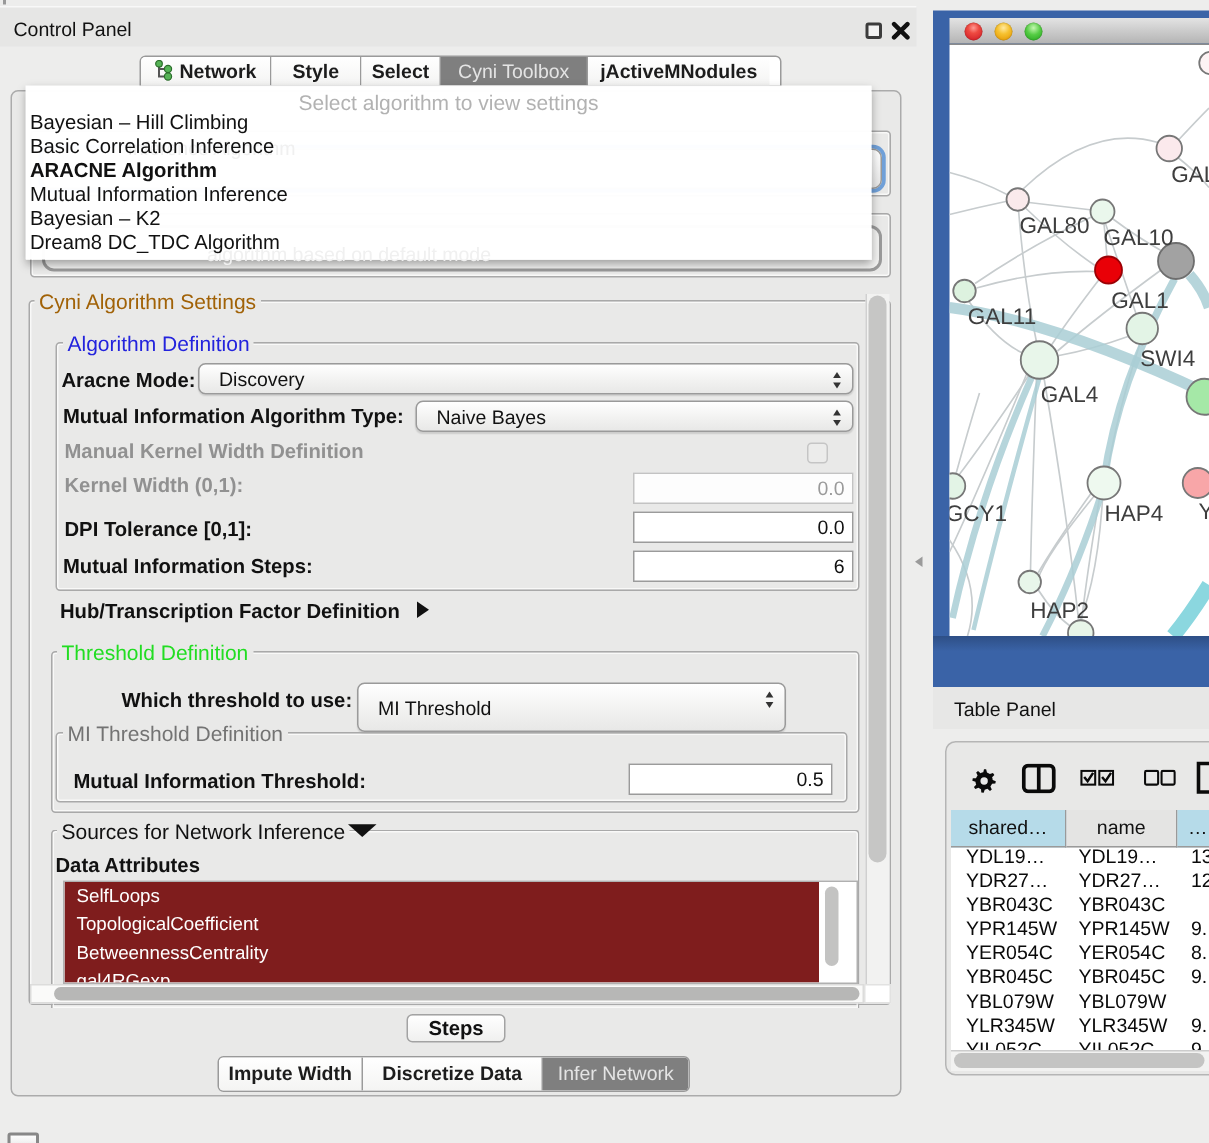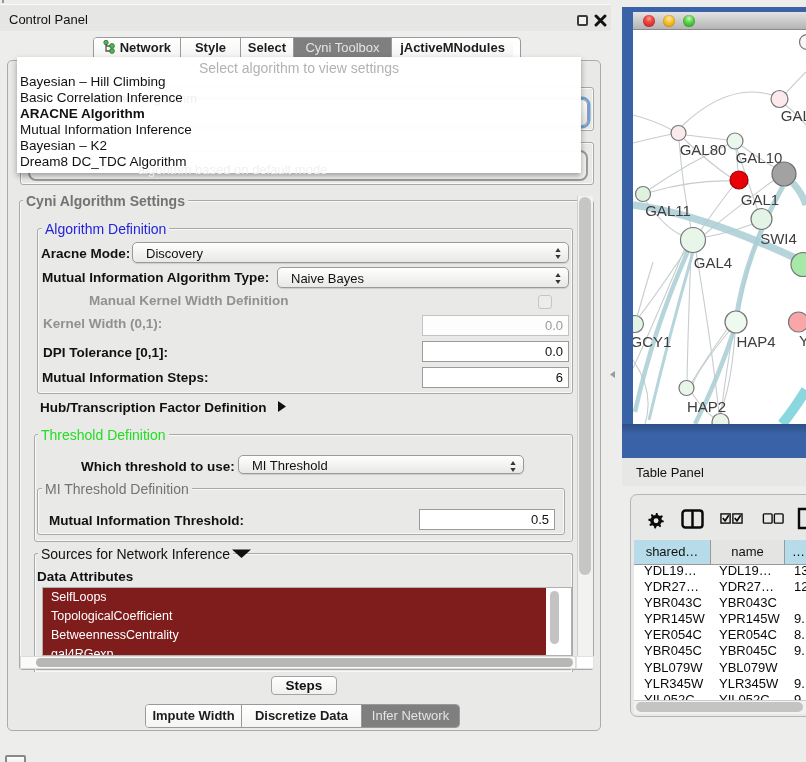--- a/index.html
+++ b/index.html
@@ -61,21 +61,21 @@
     Bayesian – Hill Climbing<br>
     Basic Correlation Inference<br>
     <b>ARACNE Algorithm</b><br>
     Mutual Information Inference<br>
     Bayesian – K2<br>
     Dream8 DC_TDC Algorithm
   </div>
 </div>
 
 <div class="grp" style="left:19px;top:200px;width:575px;height:470px;"></div>
-<div class="gtitle" style="left:23px;top:193px;color:#737373;font-weight:bold;">Cyni Algorithm Settings</div>
+<div class="gtitle" style="left:23px;top:193px;color:#a16207;">Cyni Algorithm Settings</div>
 
 <div class="abs" style="left:577px;top:196px;width:16px;height:464px;background:#f2f2f1;border-left:1px solid #d0d0d0;"></div>
 <div class="abs" style="left:579px;top:197px;width:12px;height:378px;background:#c6c6c5;border-radius:6px;"></div>
 
 <div class="grp" style="left:37px;top:228px;width:536px;height:166px;"></div>
 <div class="gtitle" style="left:42px;top:221px;color:#2323dd;">Algorithm Definition</div>
 
 <div class="lbl abs" style="left:41px;top:246px;">Aracne Mode:</div>
 <div class="combo" style="left:132px;top:242px;width:437px;height:21px;">
     <span class="ct">Discovery</span>
@@ -87,42 +87,42 @@
 
 <div class="lbl abs" style="left:42px;top:270px;">Mutual Information Algorithm Type:</div>
 <div class="combo" style="left:277px;top:267px;width:292px;height:21px;">
     <span class="ct">Naive Bayes</span>
   <svg class="abs" style="right:6px;top:3px;" width="8" height="15" viewBox="0 0 8 15">
       <path d="M4 2 L6.6 6 L1.4 6 Z" fill="#333"></path>
       <path d="M4 13 L6.6 9 L1.4 9 Z" fill="#333"></path>
     </svg>
   </div>
 
-<div class="lbl dis abs" style="left:43px;top:293px;margin-left:46px;">Manual Kernel Width Definition</div>
+<div class="lbl dis abs" style="left:43px;top:293px;">Manual Kernel Width Definition</div>
 <div class="abs" style="left:538px;top:295px;width:14px;height:14px;border:1px solid #c5c5c5;border-radius:3px;background:#ececeb;"></div>
 
 <div class="lbl dis abs" style="left:43px;top:316px;">Kernel Width (0,1):</div>
 <div class="field" style="left:422px;top:315px;width:147px;height:21px;color:#9a9a9a;border-color:#c3c3c3;background:#fdfdfd;">0.0</div>
 
 <div class="lbl abs" style="left:43px;top:345px;">DPI Tolerance [0,1]:</div>
 <div class="field" style="left:422px;top:341px;width:147px;height:21px;">0.0</div>
 
 <div class="lbl abs" style="left:42px;top:370px;">Mutual Information Steps:</div>
 <div class="field" style="left:422px;top:367px;width:147px;height:21px;">6</div>
 
 <div class="lbl abs" style="left:40px;top:400px;">Hub/Transcription Factor Definition</div>
 <svg class="abs" style="left:276px;top:400px;" width="12" height="13" viewBox="0 0 12 13">
     <path d="M2 1 L10 6.5 L2 12 Z" fill="#111"></path>
   </svg>
 
 <div class="grp" style="left:34px;top:434px;width:539px;height:108px;"></div>
 <div class="gtitle" style="left:38px;top:427px;color:#22dd22;">Threshold Definition</div>
 
 <div class="lbl abs" style="left:81px;top:459px;">Which threshold to use:</div>
-<div class="combo" style="left:238px;top:455px;width:286px;height:19px;">
+<div class="combo" style="left:238px;top:455px;width:286px;height:33px;">
     <span class="ct">MI Threshold</span>
   <svg class="abs" style="right:6px;top:3px;" width="8" height="15" viewBox="0 0 8 15">
       <path d="M4 2 L6.6 6 L1.4 6 Z" fill="#333"></path>
       <path d="M4 13 L6.6 9 L1.4 9 Z" fill="#333"></path>
     </svg>
   </div>
 
 <div class="grp" style="left:37px;top:488px;width:528px;height:47px;"></div>
 <div class="gtitle" style="left:42px;top:481px;color:#737373;">MI Threshold Definition</div>
 <div class="lbl abs" style="left:49px;top:513px;">Mutual Information Threshold:</div>

